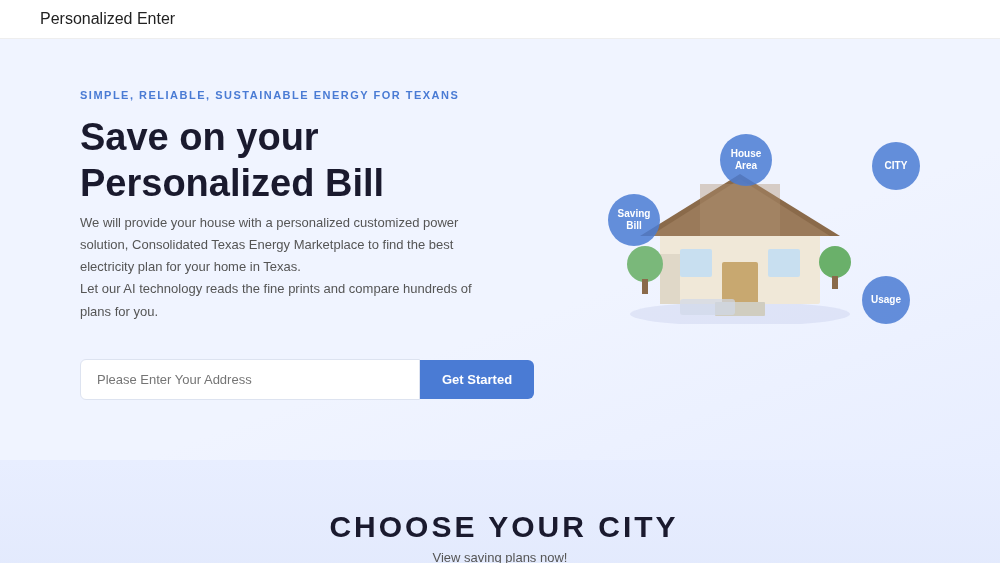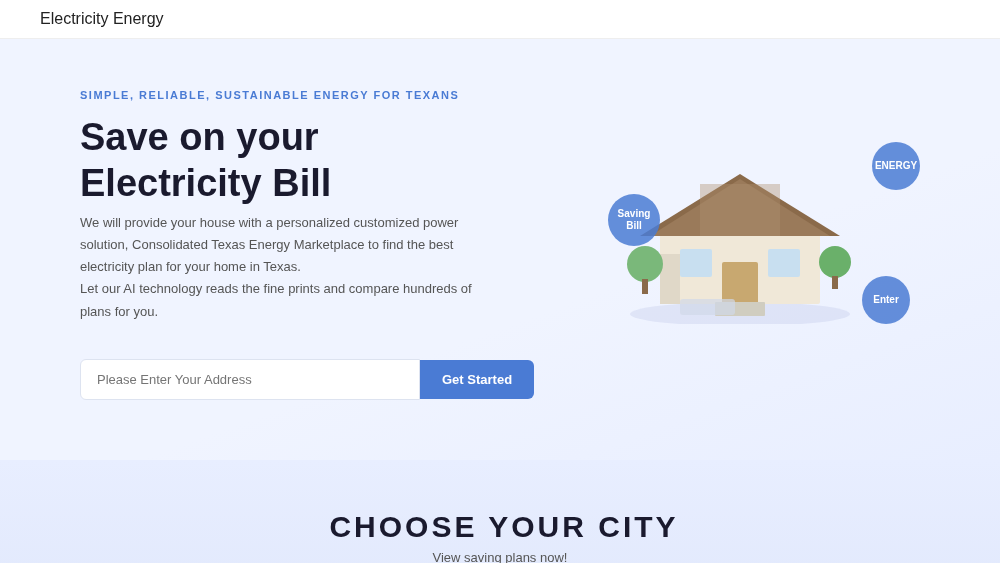--- a/index.html
+++ b/index.html
@@ -136,29 +136,29 @@
       text-align: center;
       font-size: 13px;
       color: #555;
       margin-bottom: 28px;
     }
   </style>
 </head>
 <body>
 
 <header class="header">
-  <span class="header-title">Electricity Energy</span>
+  <span class="header-title">Personalized Enter</span>
 </header>
 
 <section class="hero">
   <div class="hero-content">
     <div class="hero-subtitle">SIMPLE, RELIABLE, SUSTAINABLE ENERGY FOR TEXANS</div>
     <h1 class="hero-title">
       <span>Save on your</span><br>
-      <span>Electricity Bill</span>
+      <span>Personalized Bill</span>
     </h1>
     <p class="hero-description">
       We will provide your house with a personalized customized power solution, Consolidated Texas Energy Marketplace to find the best electricity plan for your home in Texas.<br>
       Let our AI technology reads the fine prints and compare hundreds of plans for you.
     </p>
     <div class="hero-input-row">
       <input class="hero-input" type="text" placeholder="Please Enter Your Address" style="">
       <button class="hero-btn">Get Started</button>
     </div>
   </div>
@@ -190,25 +190,28 @@
       <circle cx="235" cy="138" r="16" fill="#6ab06a"></circle>
       <rect x="232" y="152" width="6" height="13" fill="#8a6a4a"></rect>
 
       <rect x="80" y="175" width="55" height="16" rx="3" fill="#d0d8e8" opacity="0.7"></rect>
     </svg>
 
     
     <div class="floating-label fl-saving">
       <span>Saving<br>Bill</span>
     </div>
+    <div class="floating-label fl-house">
+      <span>House<br>Area</span>
+    </div>
     <div class="floating-label fl-esiid">
-      <span>ENERGY</span>
+      <span>CITY</span>
     </div>
     <div class="floating-label fl-usage">
-      <span>Enter</span>
+      <span>Usage</span>
     </div>
   </div>
 </section>
 
 <section class="city-section">
   <h2 class="city-title">CHOOSE YOUR CITY</h2>
   <p class="city-subtitle">View saving plans now!</p>
 
 </section>
 

